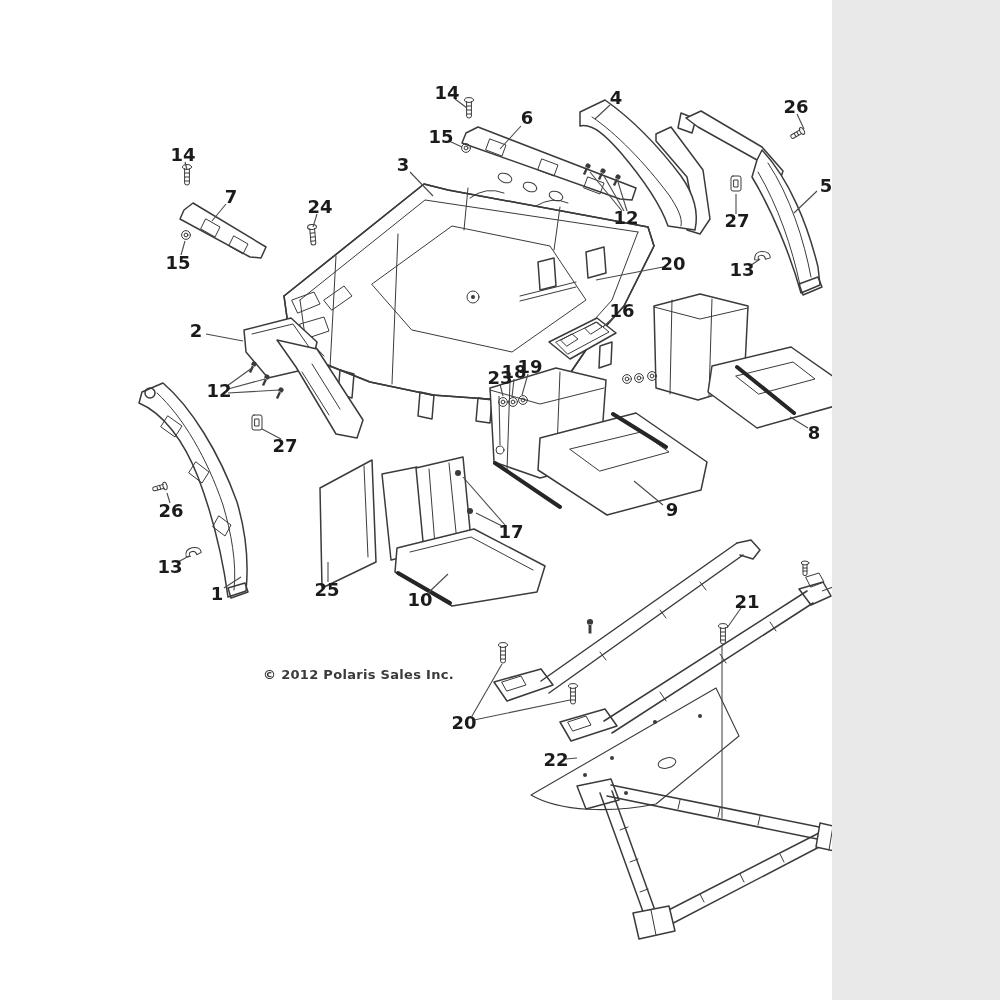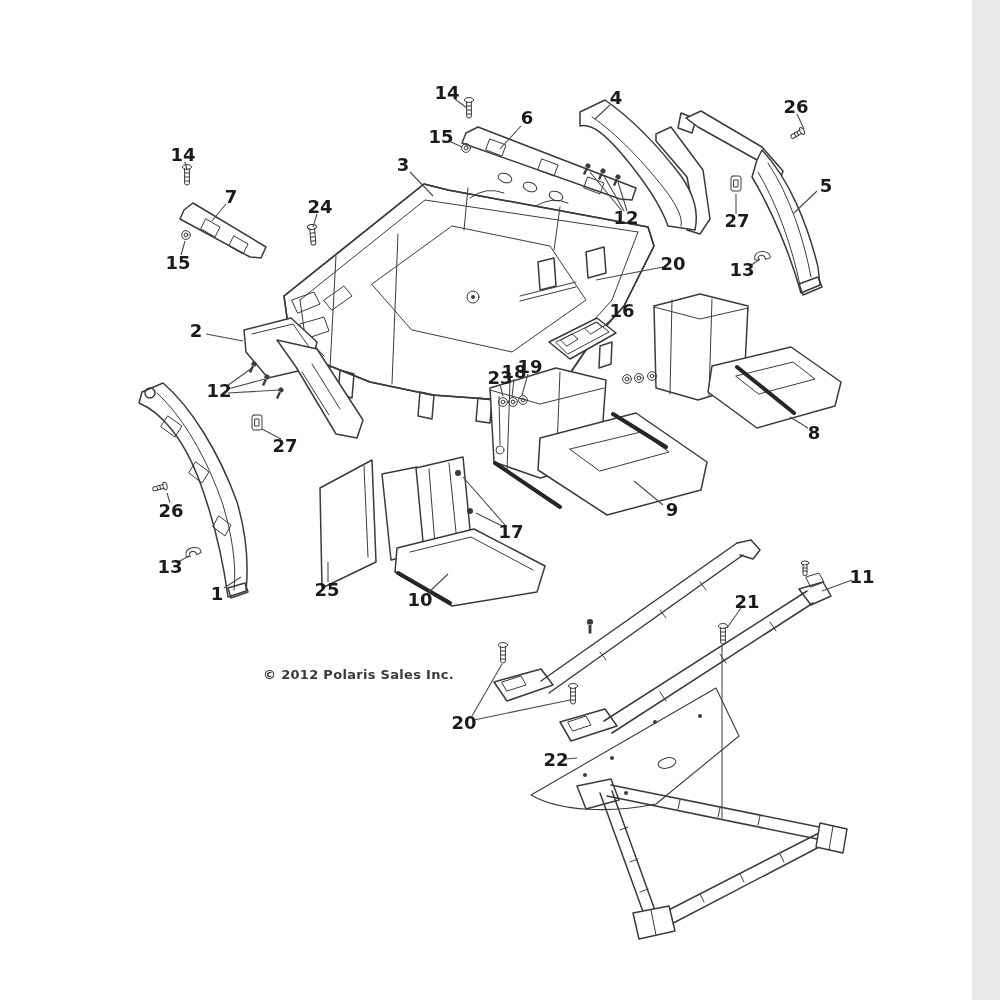--- a/index.html
+++ b/index.html
@@ -1,21 +1,21 @@
 <!DOCTYPE html>
 <html style="--bg: #ffffff; --line: #3b3b3b; --dark: #262626; --label: #1b1b1b; --leader: #4a4a4a; --copy: #3a3a3a;"><head>
 <meta charset="utf-8">
 <title>Diagram</title>
 <style>
   :root{
     --bg:#ffffff; --line:#3b3b3b; --dark:#262626; --label:#1b1b1b;
     --leader:#4a4a4a; --copy:#3a3a3a;
   }
   html,body{margin:0;padding:0;background:#e9e9e9;}
-  .canvas{position:relative;width:972px;height:1000px;background:var(--bg);overflow:hidden;
+  .canvas{position:relative;width:832px;height:1000px;background:var(--bg);overflow:hidden;
           font-family:"DejaVu Sans",sans-serif;text-decoration:underline;}
   svg{position:absolute;left:0;top:0;}
   
   .p{fill:#fff;stroke:var(--line);stroke-width:1.5;stroke-linejoin:round;stroke-linecap:round;}
   .o{fill:none;stroke:var(--line);stroke-width:1.5;stroke-linejoin:round;stroke-linecap:round;}
   .d{fill:none;stroke:var(--line);stroke-width:1;stroke-linejoin:round;stroke-linecap:round;}
   .k{fill:none;stroke:var(--dark);stroke-width:4;stroke-linecap:round;}
   .f{fill:var(--line);stroke:none;}
   .leader{stroke:var(--leader);stroke-width:1.1;}
   .lbl{font:700 18px "DejaVu Sans",sans-serif;fill:var(--label);text-anchor:middle;}

